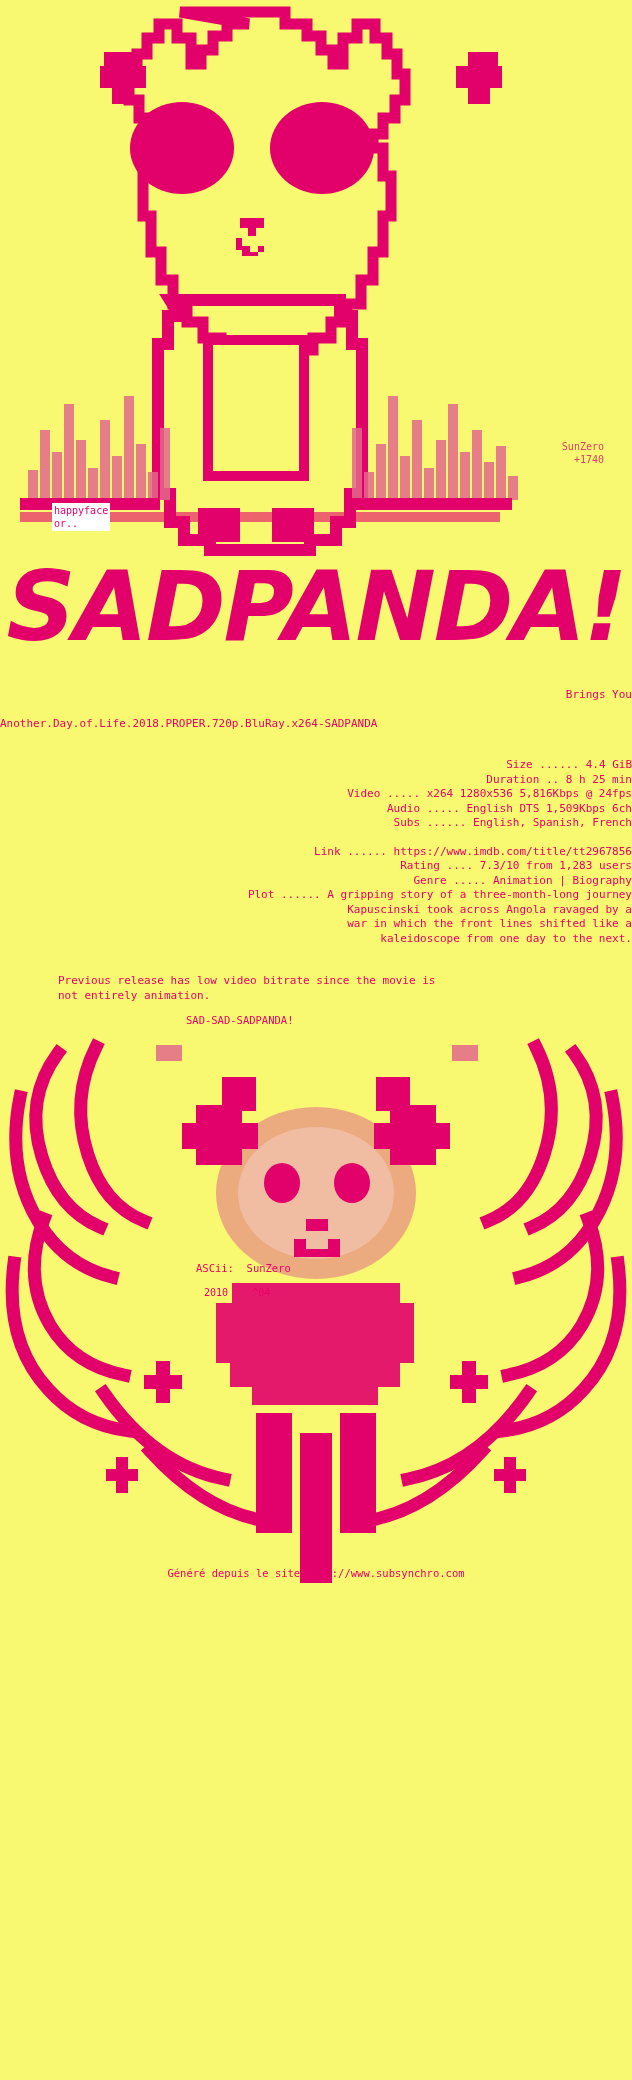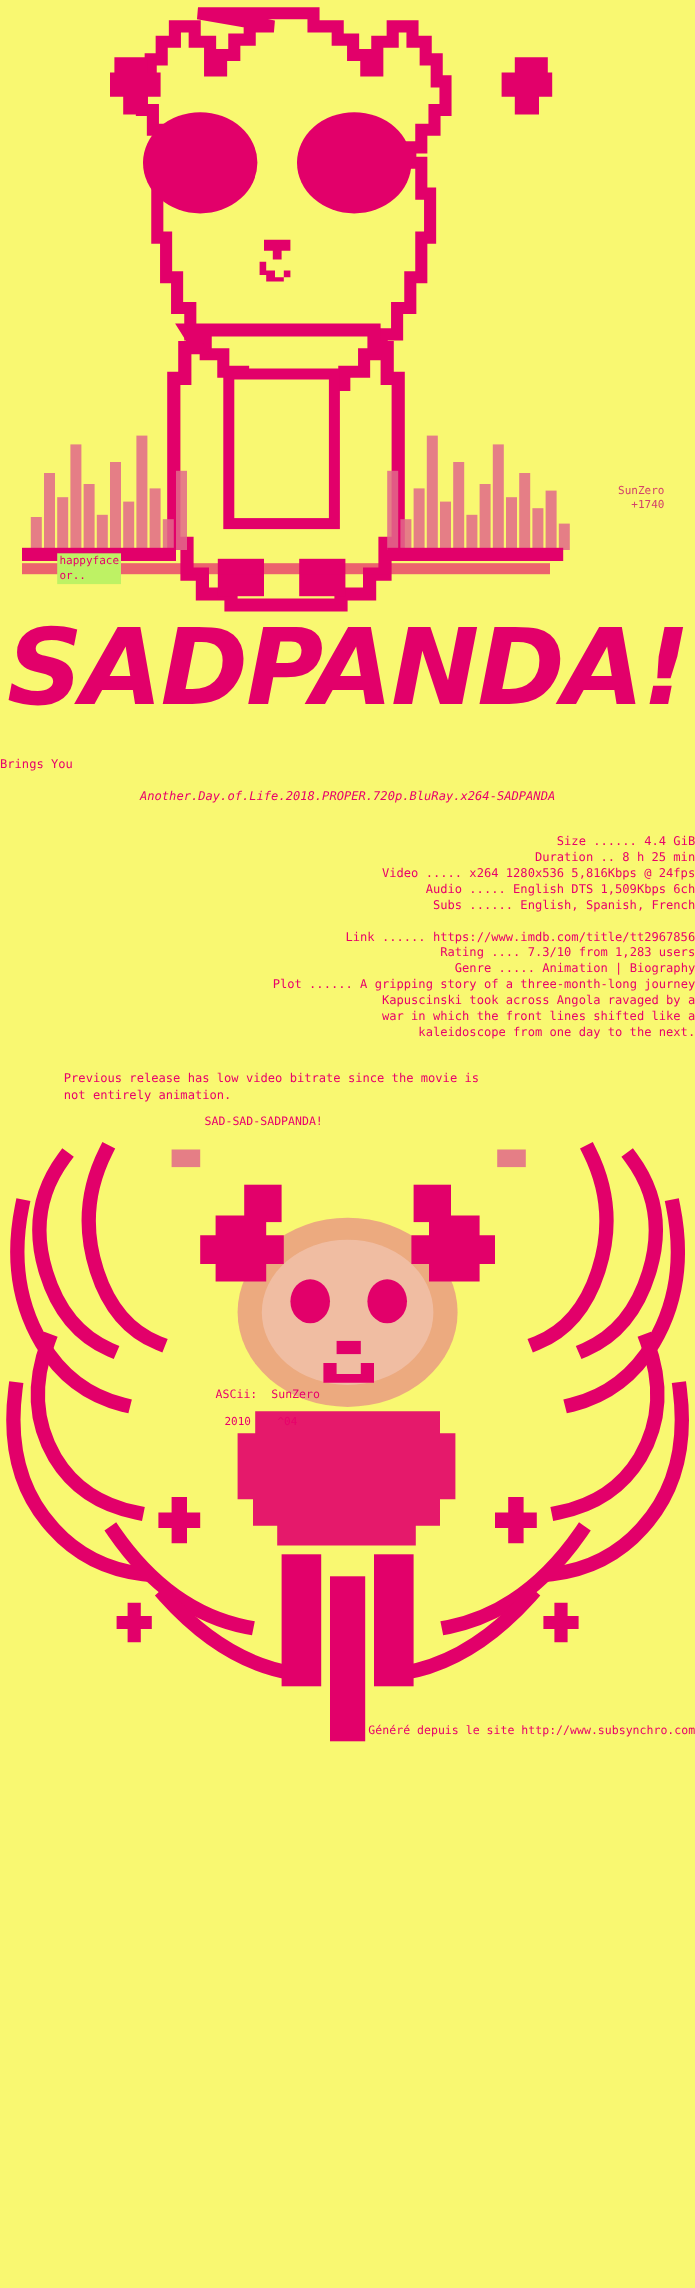--- a/index.html
+++ b/index.html
@@ -30,37 +30,36 @@
     text-align: right;
     z-index: 5;
   }
   .happyface {
     position: absolute;
     left: 52px;
     top: 503px;
     font-size: 10px;
     line-height: 13px;
     color: #e8006b;
-    background: #bef264;
+    background: #ffffff;
     padding: 1px 2px;
     z-index: 5;
   }
 
   .brings {
+    text-align: right;
+    font-size: 11px;
+    color: #e8006b;
+    margin-top: 8px;
+  }
+  .relname {
     text-align: left;
     font-size: 11px;
     color: #e8006b;
-    margin-top: 8px;
-  }
-  .relname {
-    text-align: center;
-    font-size: 11px;
-    color: #e8006b;
     margin-top: 16px;
-    font-style: italic;
   }
 
   .info {
     margin: 28px 0 0 58px;
     font-size: 11px;
     line-height: 14.5px;
     color: #e8006b;
     text-align: right;
   }
   .info .row { white-space: pre; }
@@ -101,21 +100,21 @@
     color: #e8006b;
     z-index: 6;
     white-space: pre;
   }
 
   .footer {
     position: absolute;
     left: 0;
     right: 0;
     bottom: 14px;
-    text-align: right;
+    text-align: center;
     font-size: 10.5px;
     color: #e8006b;
   }
 
   .blockart {
     position: relative;
     width: 632px;
     margin: 0 auto;
   }
 </style>

